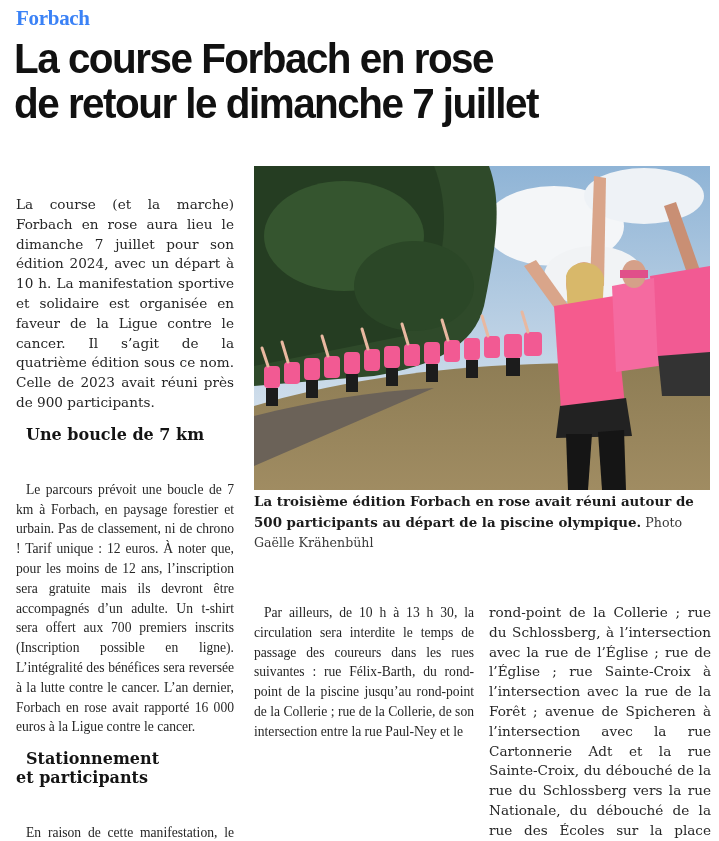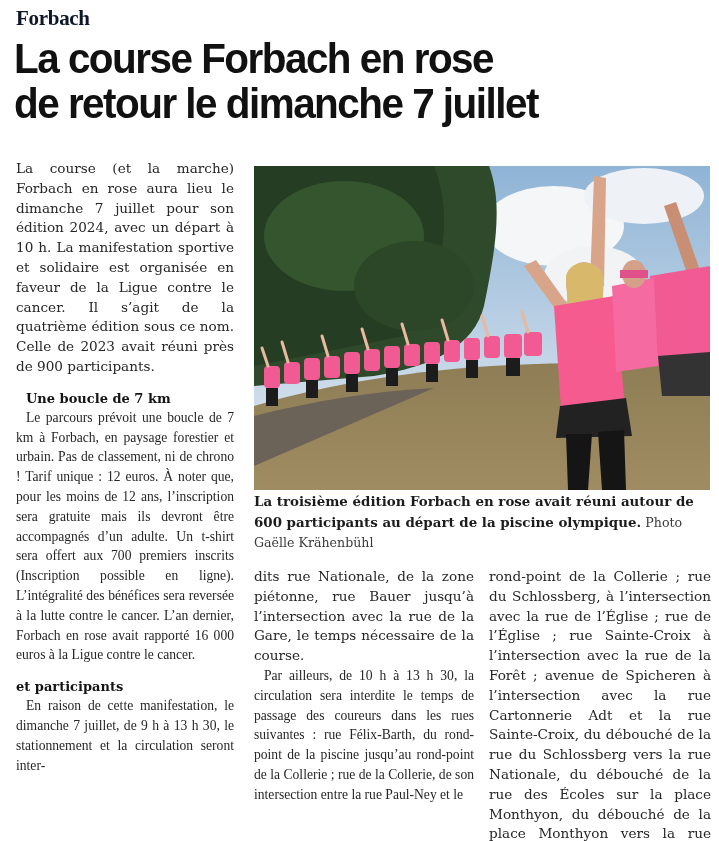--- a/index.html
+++ b/index.html
@@ -2,39 +2,39 @@
 <html><head>
 <meta charset="utf-8">
 <style>
   * { box-sizing: border-box; margin: 0; padding: 0; }
   html, body { width: 719px; height: 841px; background: #ffffff; overflow: hidden; }
   body { position: relative; font-family: "DejaVu Serif", "Liberation Serif", serif; color: #1f1f1f; }
 
   .kicker {
     position: absolute; left: 16px; top: 6px;
     font-family: "Liberation Serif", "DejaVu Serif", serif;
-    font-weight: bold; font-size: 21px; color: #0f172a; letter-spacing: -0.3px;
+    font-weight: bold; font-size: 21px; color: #3b82f6; letter-spacing: -0.3px;
   }
   .headline {
     position: absolute; left: 14px; top: 36px; width: 700px;
     font-family: "Liberation Sans", "DejaVu Sans", sans-serif;
     font-weight: bold; font-size: 43px; line-height: 45px; color: #111111;
     letter-spacing: -1.6px; transform: scaleX(0.94); transform-origin: left top;
   }
   .headline span { display: block; white-space: nowrap; }
 
   .col { position: absolute; font-size: 13.6px; line-height: 19.8px; color: #262626; }
-  .col p { text-align: justify; hyphens: manual; }
+  .col p { text-align: justify; hyphens: manual; margin-top: 36px; }
   .col p.indent { text-indent: 10px; font-family: Liberation Serif, serif; }
   .col1 { left: 16px; top: 159px; width: 218px; }
   .col2 { left: 254px; top: 567px; width: 220px; }
   .col3 { left: 489px; top: 567px; width: 222px; }
 
   .subhead {
-    font-weight: bold; font-size: 13px; line-height: 19px; color: #141414;
+    font-weight: bold; font-size: 16px; line-height: 19px; color: #141414;
     margin-top: 12px; padding-left: 10px; text-indent: -0px;
   }
   .subhead.two-line span { display: block; }
   .subhead.two-line span:last-child { margin-left: -10px; }
 
   .photo {
     position: absolute; left: 254px; top: 166px; width: 456px; height: 324px;
     overflow: hidden; background: #6d6b55;
   }
   .photo svg { width: 100%; height: 100%; display: block; }
@@ -54,20 +54,21 @@
 <h1 class="headline">
   <span>La course Forbach en rose</span>
   <span>de retour le dimanche 7 juillet</span>
 </h1>
 
 <div class="col col1">
   <p>La course (et la marche) Forbach en rose aura lieu le dimanche 7 juillet pour son édition 2024, avec un départ à 10 h. La manifestation sportive et solidaire est organisée en faveur de la Ligue contre le cancer. Il s’agit de la quatrième édition sous ce nom. Celle de 2023 avait réuni près de 900 participants.</p>
   <h3 class="subhead">Une boucle de 7 km</h3>
   <p class="indent">Le parcours prévoit une boucle de 7 km à Forbach, en paysage forestier et urbain. Pas de classement, ni de chrono ! Tarif unique : 12 euros. À noter que, pour les moins de 12 ans, l’inscription sera gratuite mais ils devront être accompagnés d’un adulte. Un t-shirt sera offert aux 700 premiers inscrits (Inscription possible en ligne). L’intégralité des bénéfices sera reversée à la lutte contre le cancer. L’an dernier, Forbach en rose avait rapporté 16 000 euros à la Ligue contre le cancer.</p>
   <h3 class="subhead two-line">
+    <span>Stationnement</span>
     <span>et participants</span>
   </h3>
   <p class="indent">En raison de cette manifestation, le dimanche 7 juillet, de 9 h à 13 h 30, le stationnement et la circulation seront inter-</p>
 </div>
 
 <div class="photo">
   <svg viewBox="0 0 456 324" preserveAspectRatio="none">
     <defs>
       <linearGradient id="sky" x1="0" y1="0" x2="0" y2="1">
         <stop offset="0" stop-color="#8fb4d6"></stop>
@@ -137,24 +138,23 @@
     <path d="M396 110 L456 100 V200 H404 Z" fill="#f25a93"></path>
     <path d="M404 190 L456 186 V230 H408 Z" fill="#333"></path>
 
     <path d="M358 120 L400 112 L404 200 L362 206 Z" fill="#f56aa0"></path>
     <ellipse cx="380" cy="108" rx="12" ry="14" fill="#d5a089"></ellipse>
     <rect x="366" y="104" width="28" height="8" fill="#e0508a"></rect>
   </svg>
 </div>
 
 <div class="caption">
-  <span class="cap-bold">La troisième édition Forbach en rose avait réuni autour de 600 participants au départ de la piscine olympique.</span>
+  <span class="cap-bold">La troisième édition Forbach en rose avait réuni autour de 500 participants au départ de la piscine olympique.</span>
   <span class="credit">Photo Gaëlle Krähenbühl</span>
 </div>
 
 <div class="col col2">
-  <p>dits rue Nationale, de la zone piétonne, rue Bauer jusqu’à l’intersection avec la rue de la Gare, le temps nécessaire de la course.</p>
   <p class="indent">Par ailleurs, de 10 h à 13 h 30, la circulation sera interdite le temps de passage des coureurs dans les rues suivantes : rue Félix-Barth, du rond-point de la piscine jusqu’au rond-point de la Collerie ; rue de la Collerie, de son intersection entre la rue Paul-Ney et le</p>
 </div>
 
 <div class="col col3">
   <p>rond-point de la Collerie ; rue du Schlossberg, à l’intersection avec la rue de l’Église ; rue de l’Église ; rue Sainte-Croix à l’intersection avec la rue de la Forêt ; avenue de Spicheren à l’intersection avec la rue Cartonnerie Adt et la rue Sainte-Croix, du débouché de la rue du Schlossberg vers la rue Nationale, du débouché de la rue des Écoles sur la place Monthyon, du débouché de la place Monthyon vers la rue Fabert.</p>
 </div>
 
 </body></html>

